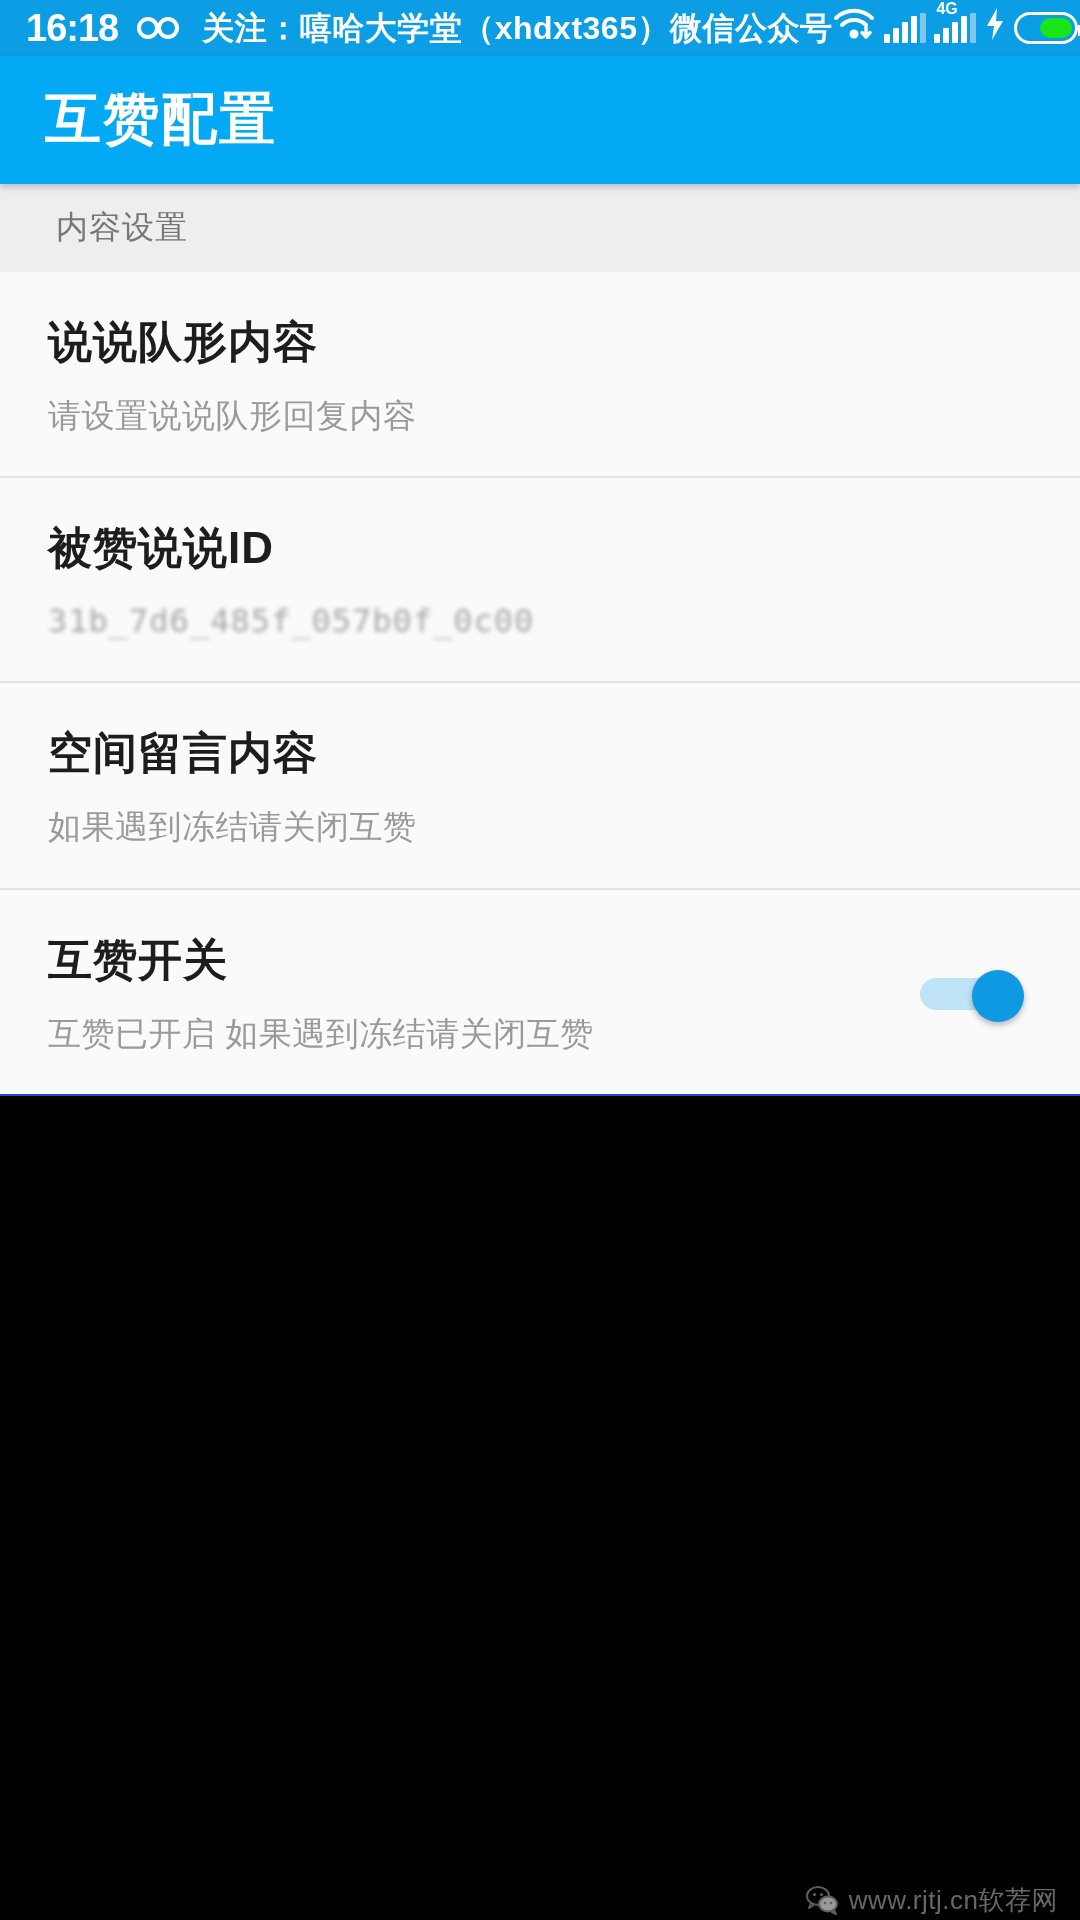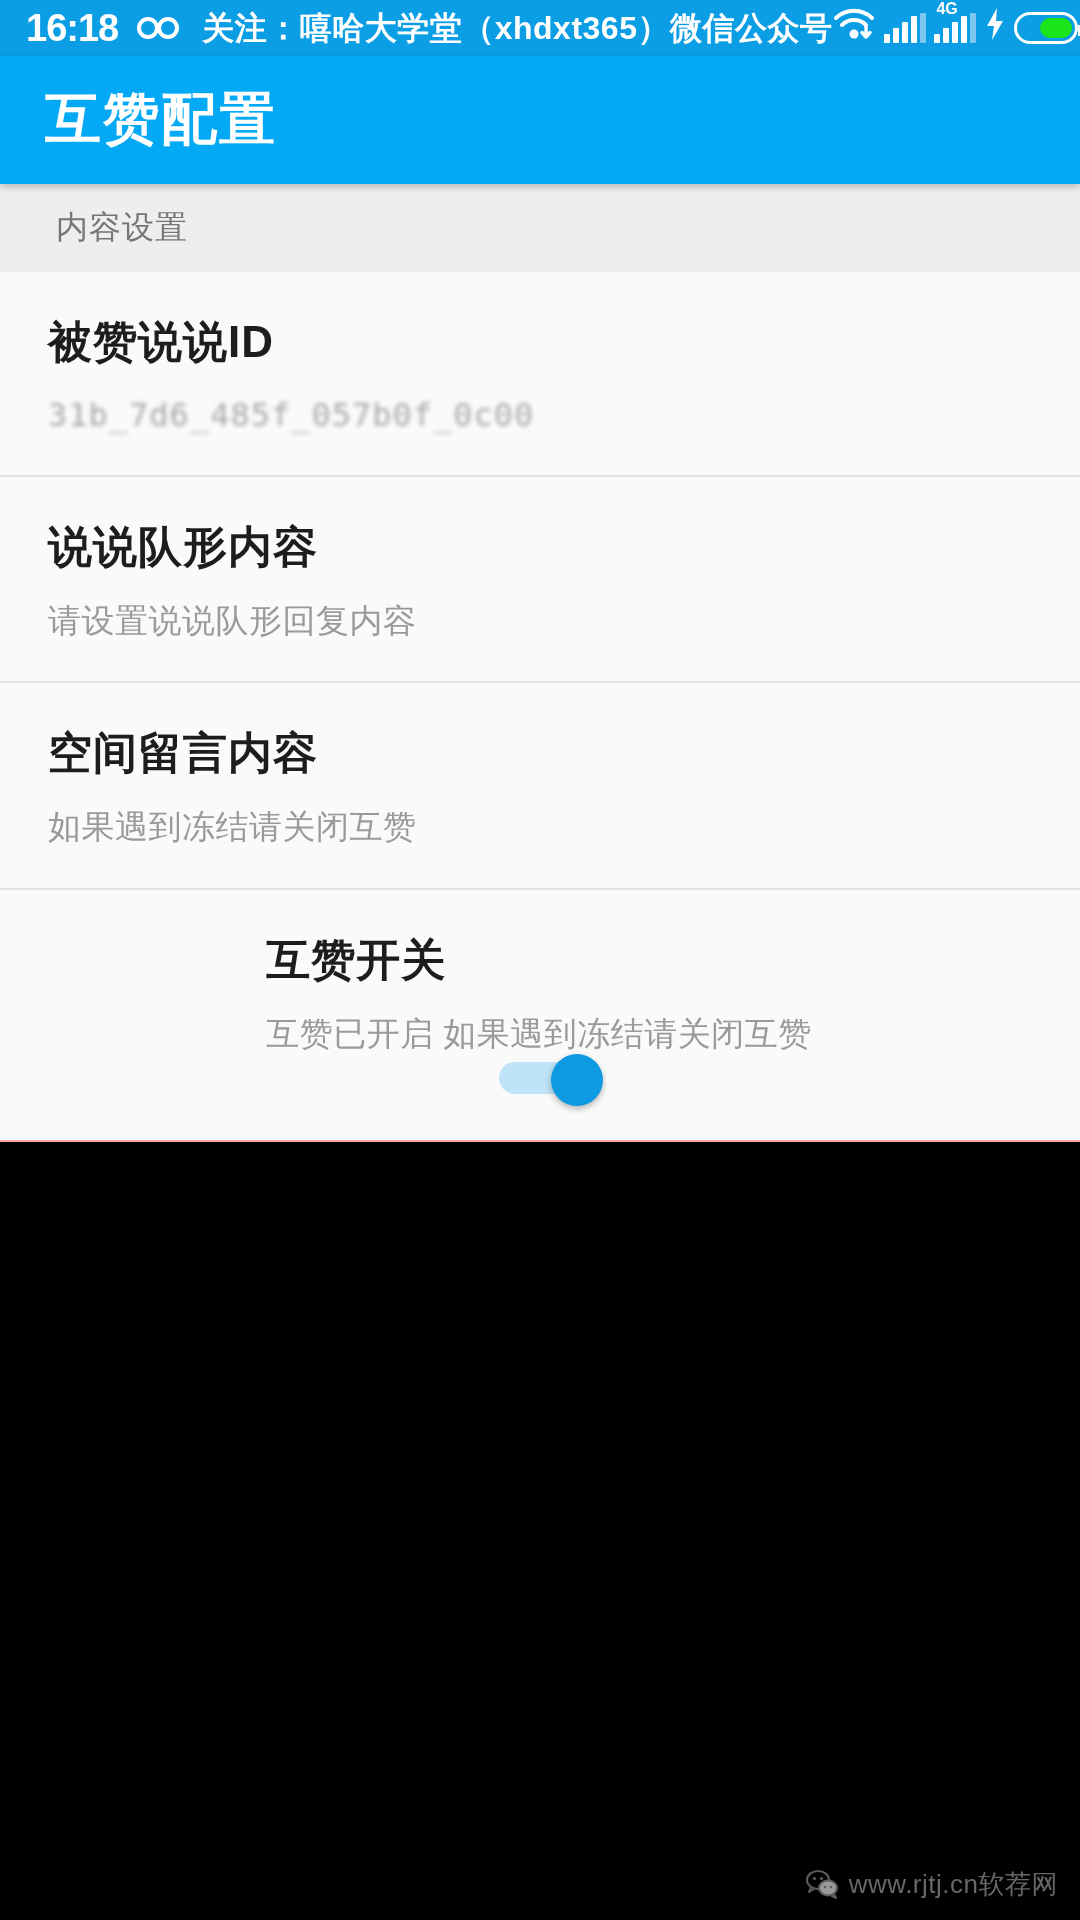--- a/index.html
+++ b/index.html
@@ -77,40 +77,40 @@
   .row-sub {
     margin-top:26px; font-size:33px; color:#9a9a9a; letter-spacing:0.5px; line-height:1.25;
   }
   .row-sub.blurred {
     color:#a7a7ad;
     filter:blur(2.2px);
     font-family:"DejaVu Sans Mono","Liberation Mono",monospace;
     letter-spacing:1px;
     font-size:32px;
   }
-  .row-divider-bottom { border-bottom:2px solid #fca5a5;flex-direction:column; }
+  .row-divider-bottom { border-bottom:2px solid #1d4ed8; }
 
   
   .switch {
     flex:0 0 auto; margin-left:30px; position:relative;
     width:110px; height:46px; display:flex; align-items:center;
   }
   .switch .track {
     position:absolute; left:0; top:8px; width:86px; height:32px;
     background:#bfe3f7; border-radius:16px;
   }
   .switch .thumb {
     position:absolute; left:52px; top:0; width:52px; height:52px;
     background:#0d9ae3; border-radius:50%;
     box-shadow:0 3px 6px rgba(0,0,0,0.28);
   }
 
   
   .watermark {
-    position:absolute; right:22px; bottom:18px;
+    position:absolute; right:22px; bottom:2px;
     display:flex; align-items:center; gap:10px;
     opacity:0.75;
   }
   .wm-text { font-size:26px; color:#8a8a8a; letter-spacing:0.5px; }
   .wm-icon { width:34px; height:34px; opacity:0.8; }
 </style>
 </head>
 <body>
 
 <div id="screen">
@@ -175,29 +175,29 @@
   </div>
 
   <div class="section-head">
     <span>内容设置</span>
   </div>
 
   <div class="list">
 
     <div class="row">
       <div class="row-texts">
+        <div class="row-title">说说队形内容</div>
+        <div class="row-sub">请设置说说队形回复内容</div>
+      </div>
+    </div>
+
+    <div class="row">
+      <div class="row-texts">
         <div class="row-title">被赞说说ID</div>
         <div class="row-sub blurred">31b_7d6_485f_057b0f_0c00</div>
-      </div>
-    </div>
-
-    <div class="row">
-      <div class="row-texts">
-        <div class="row-title">说说队形内容</div>
-        <div class="row-sub">请设置说说队形回复内容</div>
       </div>
     </div>
 
     <div class="row">
       <div class="row-texts">
         <div class="row-title">空间留言内容</div>
         <div class="row-sub">如果遇到冻结请关闭互赞</div>
       </div>
     </div>
 

